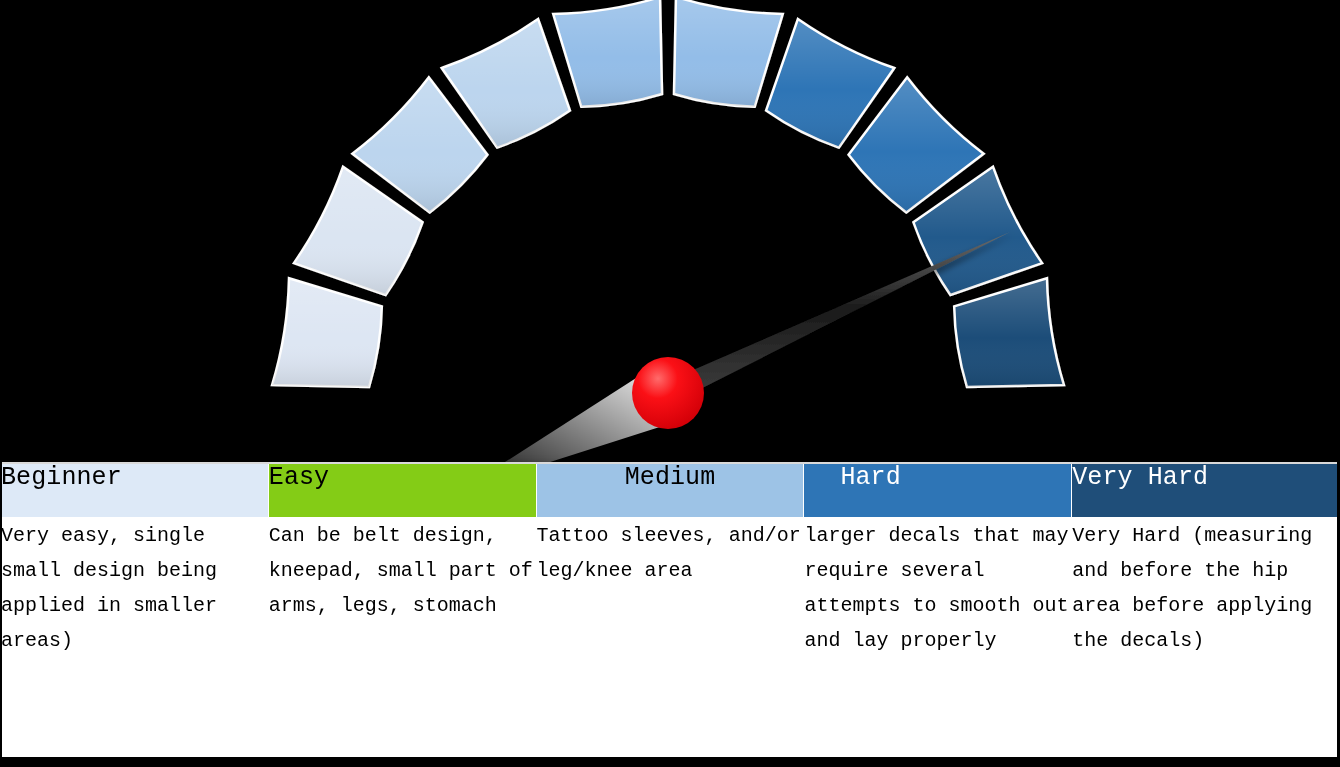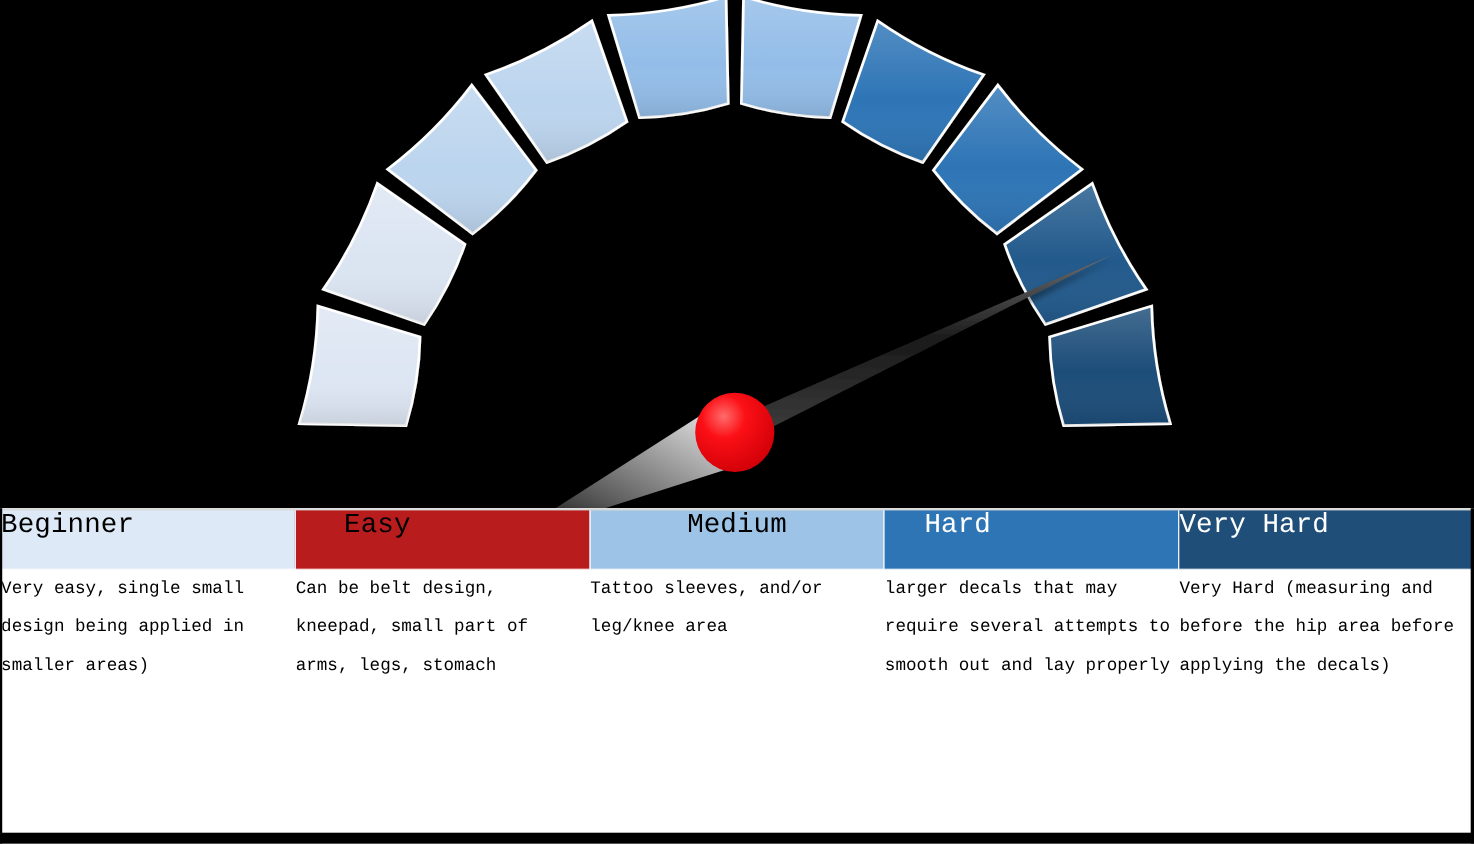--- a/index.html
+++ b/index.html
@@ -38,21 +38,21 @@
     padding:6px 0 0 14px;
     font-size:25px;
     line-height:30px;
     letter-spacing:.1px;
     white-space:nowrap;
     box-sizing:border-box;
     border-right:2px solid #ffffff;
   }
   .body-cell{
     padding:14px 16px 18px 16px;
-    font-size:16px;
+    font-size:20px;
     line-height:35px;
     color:#000000;
     background:#ffffff;
     box-sizing:border-box;
     border-right:2px solid #ffffff;
     height:240px;
   }
   .body-cell.last, .hdr-cell.last{border-right:none;margin-left:48px;}
   .outer-frame{
     position:absolute;left:0;top:462px;width:1340px;height:305px;
@@ -136,21 +136,21 @@
 
       <circle id="gauge-pivot" cx="668" cy="393" r="36" fill="url(#pivotGrad)"></circle>
     </svg>
   </div>
 
   <div id="table-zone">
     <table id="ratings-table">
       <tbody>
         <tr>
           <td class="hdr-cell" style="background: rgb(221, 233, 247); color: rgb(0, 0, 0);"><span>Beginner</span></td>
-          <td class="hdr-cell" style="background: #b91c1c; color: rgb(0, 0, 0); padding-left: 44px;"><span>Easy</span></td>
+          <td class="hdr-cell" style="background: #84cc16; color: rgb(0, 0, 0);"><span>Easy</span></td>
           <td class="hdr-cell" style="background: rgb(157, 195, 230); color: rgb(0, 0, 0); text-align: center;"><span>Medium</span></td>
           <td class="hdr-cell" style="background: rgb(46, 117, 182); color: rgb(255, 255, 255); padding-left: 36px;"><span>Hard</span></td>
           <td class="hdr-cell last" style="background: rgb(31, 78, 121); color: rgb(255, 255, 255);"><span>Very Hard</span></td>
         </tr>
         <tr>
           <td class="body-cell">Very easy, single small design being applied in smaller areas)</td>
           <td class="body-cell">Can be belt design, kneepad, small part of arms, legs, stomach</td>
           <td class="body-cell">Tattoo sleeves, and/or leg/knee area</td>
           <td class="body-cell">larger decals that may require several attempts to smooth out and lay properly</td>
           <td class="body-cell last">Very Hard (measuring and before the hip area before applying the decals)</td>

